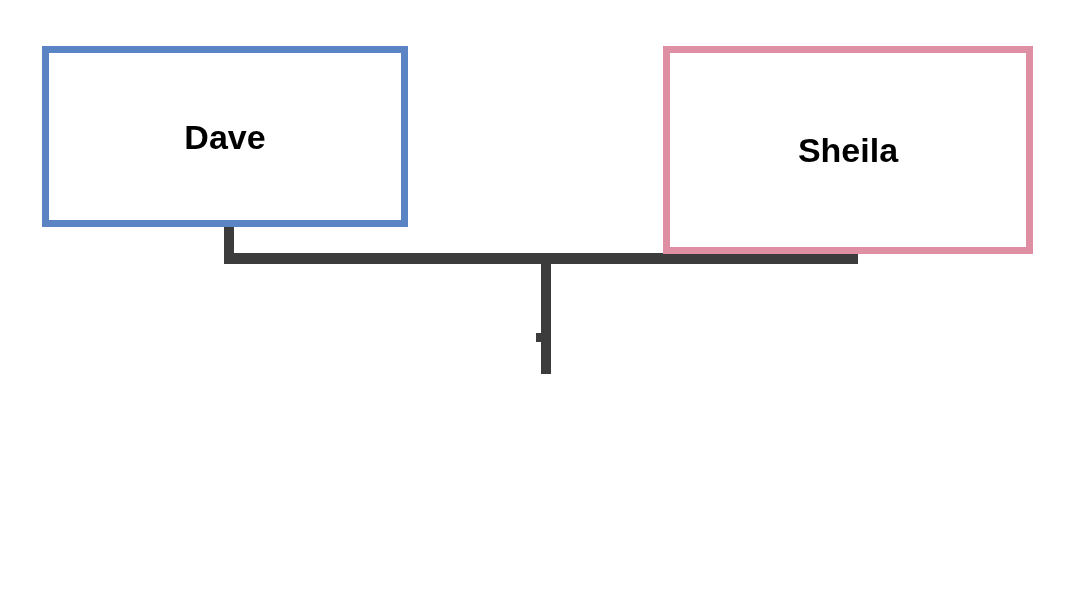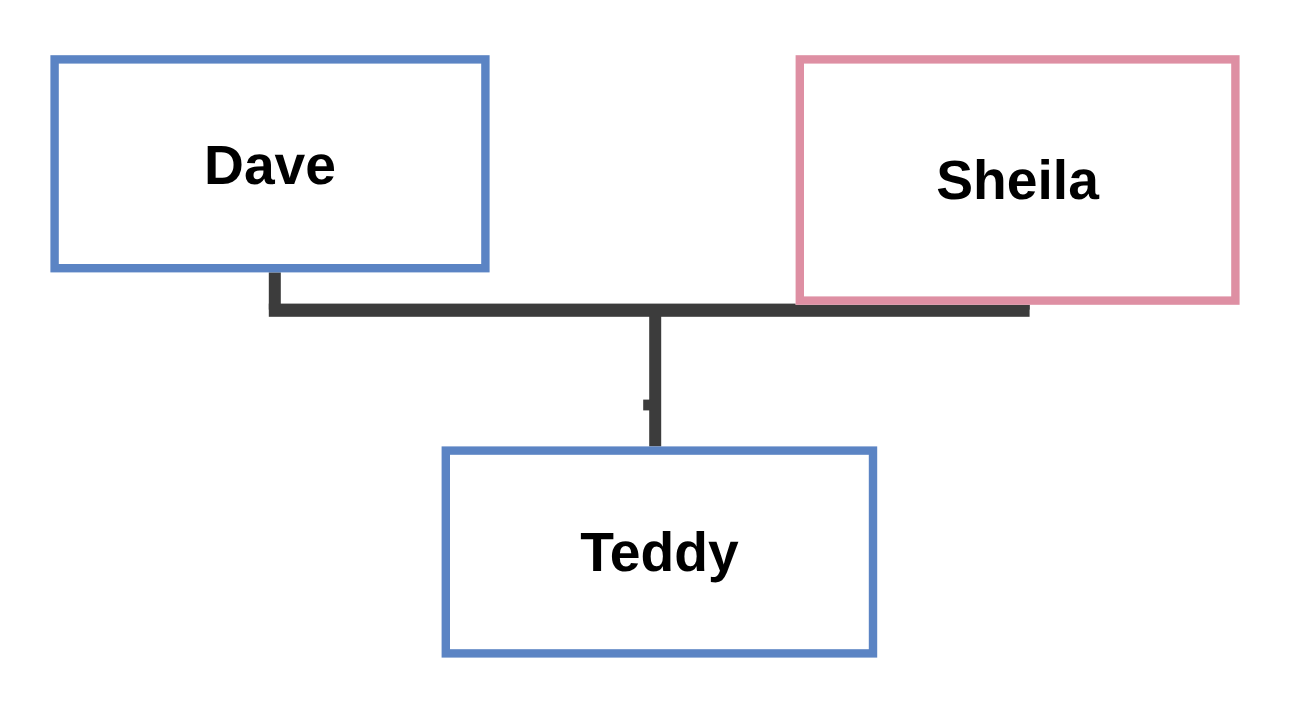--- a/index.html
+++ b/index.html
@@ -24,21 +24,21 @@
     position: absolute;
     box-sizing: border-box;
     background: #ffffff;
     display: flex;
     align-items: center;
     justify-content: center;
   }
   .node-label {
     font-family: "Liberation Sans", sans-serif;
     font-weight: bold;
-    font-size: 46px;
+    font-size: 34px;
     line-height: 1;
     color: #000000;
     letter-spacing: 0px;
     white-space: nowrap;
     user-select: none;
   }
   
   #node-dave {
     left: 42px;
     top: 46px;
@@ -114,17 +114,14 @@
   <div class="connector" id="connector-notch"></div>
 
   <div class="node-box" id="node-dave">
     <span class="node-label">Dave</span>
   </div>
 
   <div class="node-box" id="node-sheila">
     <span class="node-label">Sheila</span>
   </div>
 
-  <div class="node-box" id="node-teddy">
-    <span class="node-label">Teddy</span>
-  </div>
 
 </div>
 
 </body></html>

